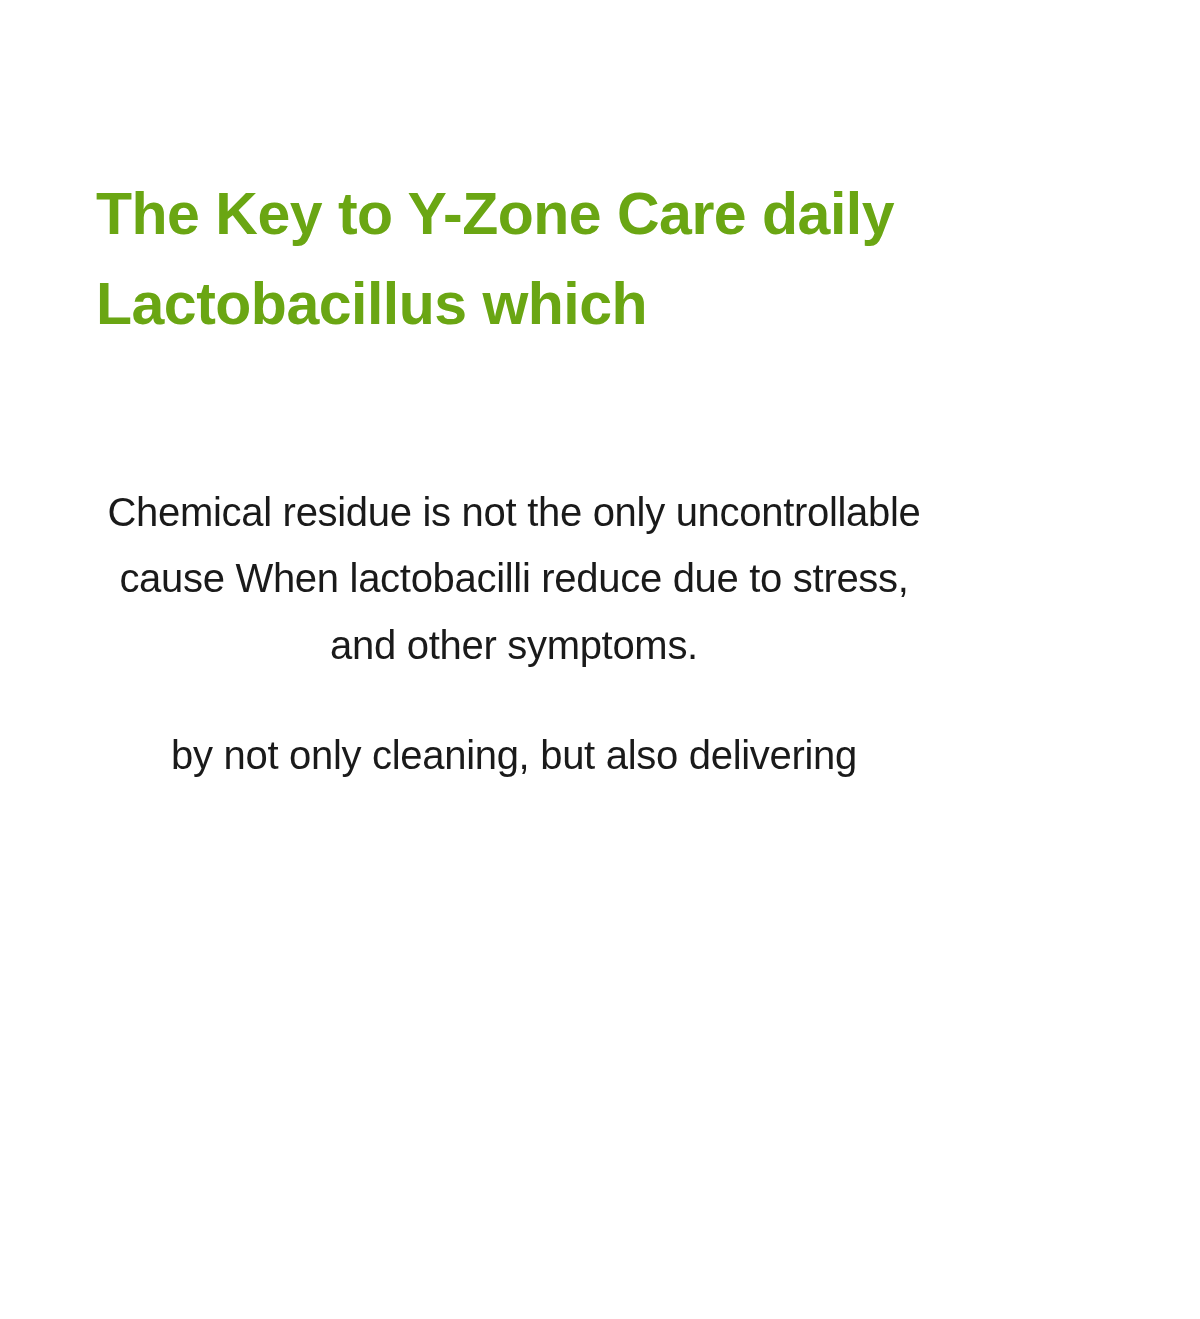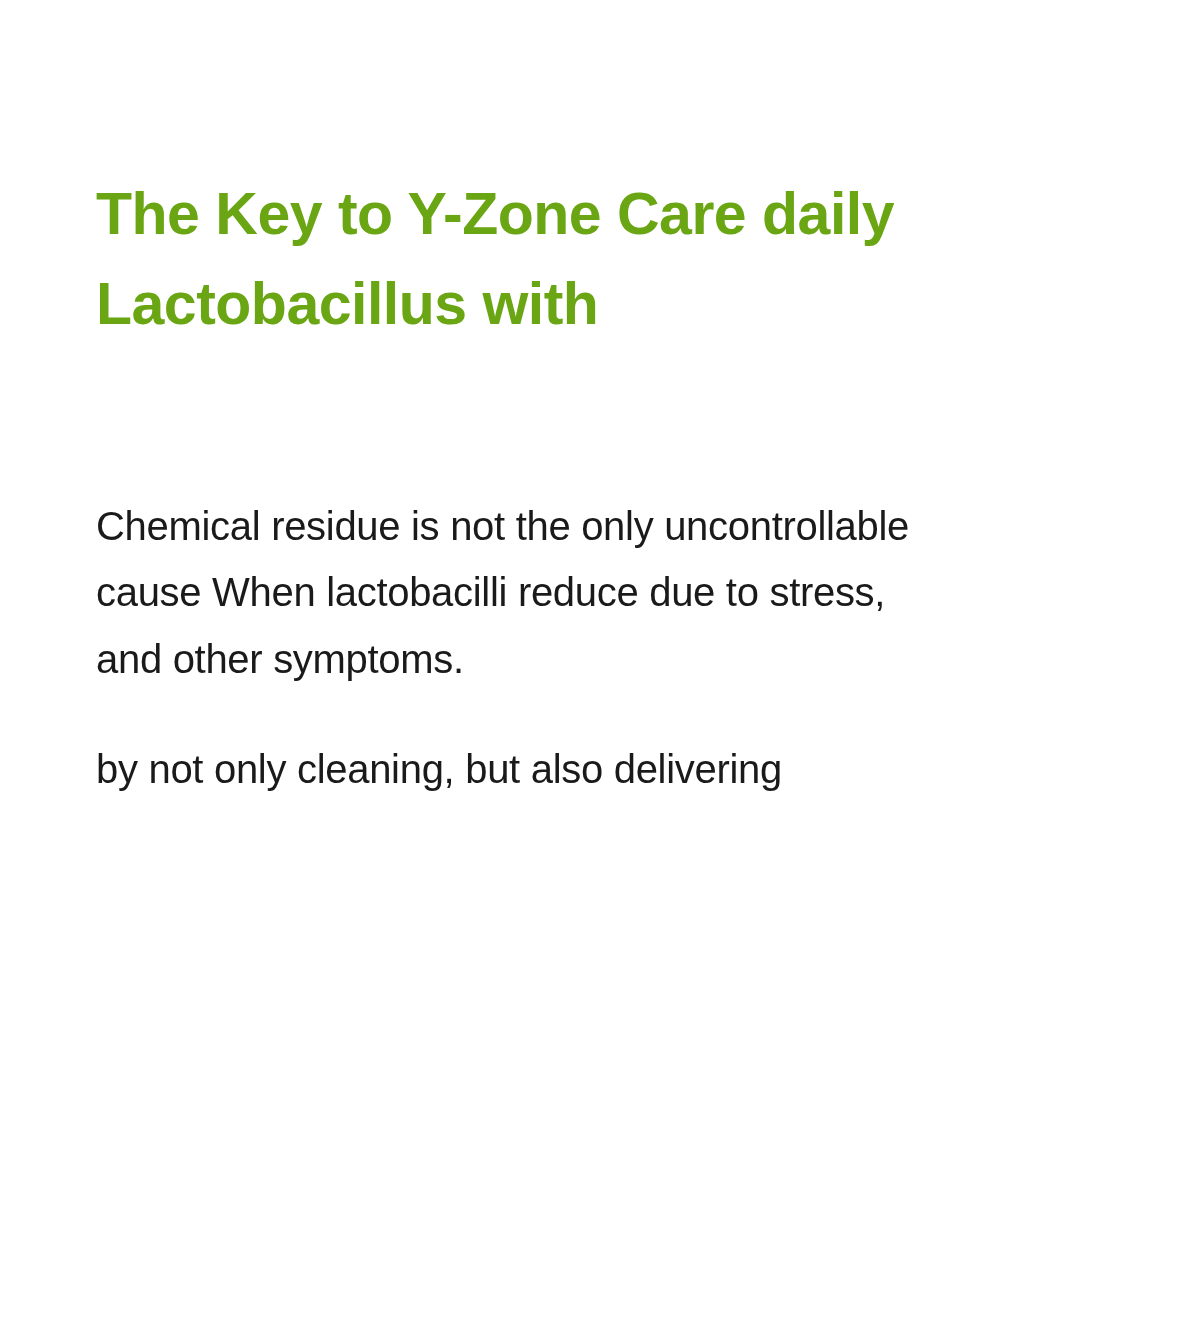--- a/index.html
+++ b/index.html
@@ -35,23 +35,24 @@
     letter-spacing: -0.5px;
     margin: 0;
   }
   .headline .line {
     display: block;
     white-space: nowrap;
   }
 
   .body-copy {
     position: absolute;
-    top: 493px;
+    top: 479px;
     left: 96px;
     right: 50px;
+    text-align: center;
   }
 
   .para {
     color: #1a1a1a;
     font-size: 40px;
     line-height: 1.66;
     font-weight: 400;
     letter-spacing: -0.3px;
     margin: 0;
   }
@@ -63,21 +64,21 @@
     white-space: nowrap;
   }
 </style>
 </head>
 <body>
 
 <div class="page">
 
   <h1 class="headline">
     <span class="line">The Key to Y-Zone Care daily</span>
-    <span class="line">Lactobacillus with</span>
+    <span class="line">Lactobacillus which</span>
   </h1>
 
   <div class="body-copy">
 
     <p class="para">
       <span class="line">Chemical residue is not the only uncontrollable</span>
       <span class="line">cause When lactobacilli reduce due to stress,</span>
       <span class="line">and other symptoms.</span>
     </p>
 

